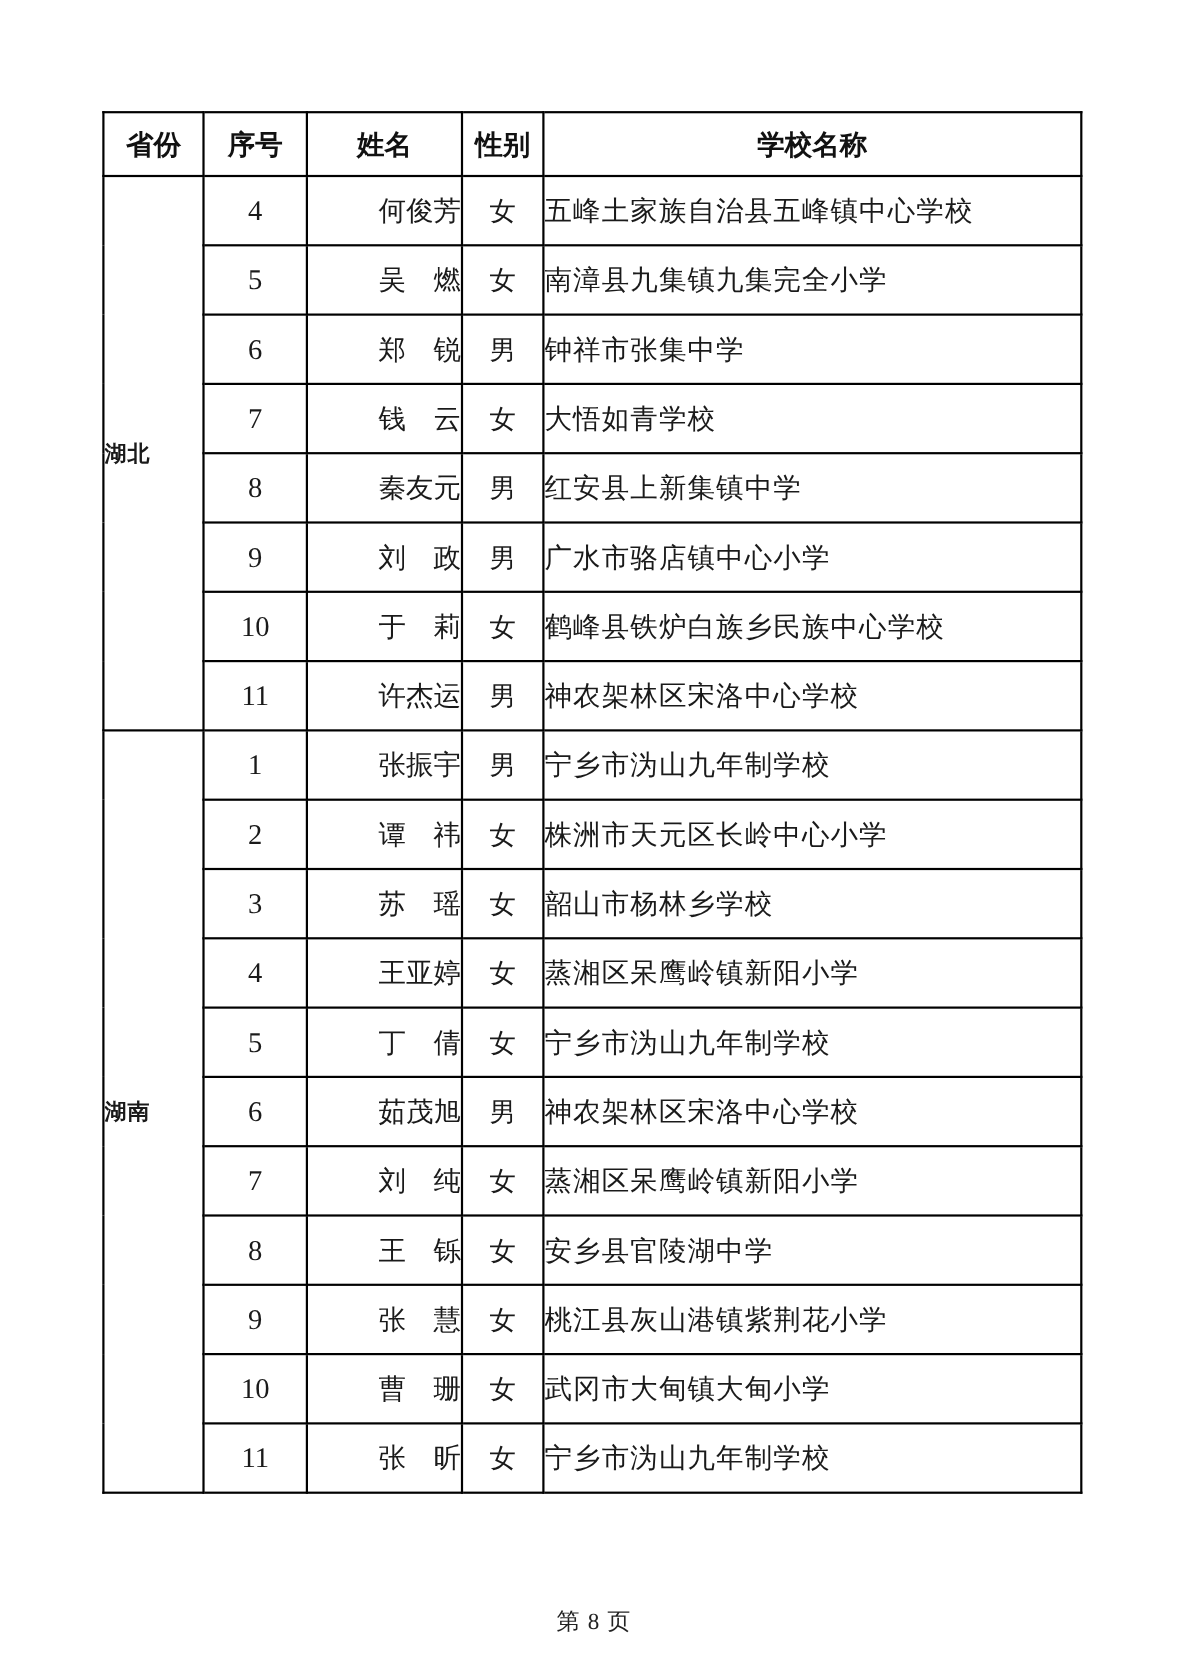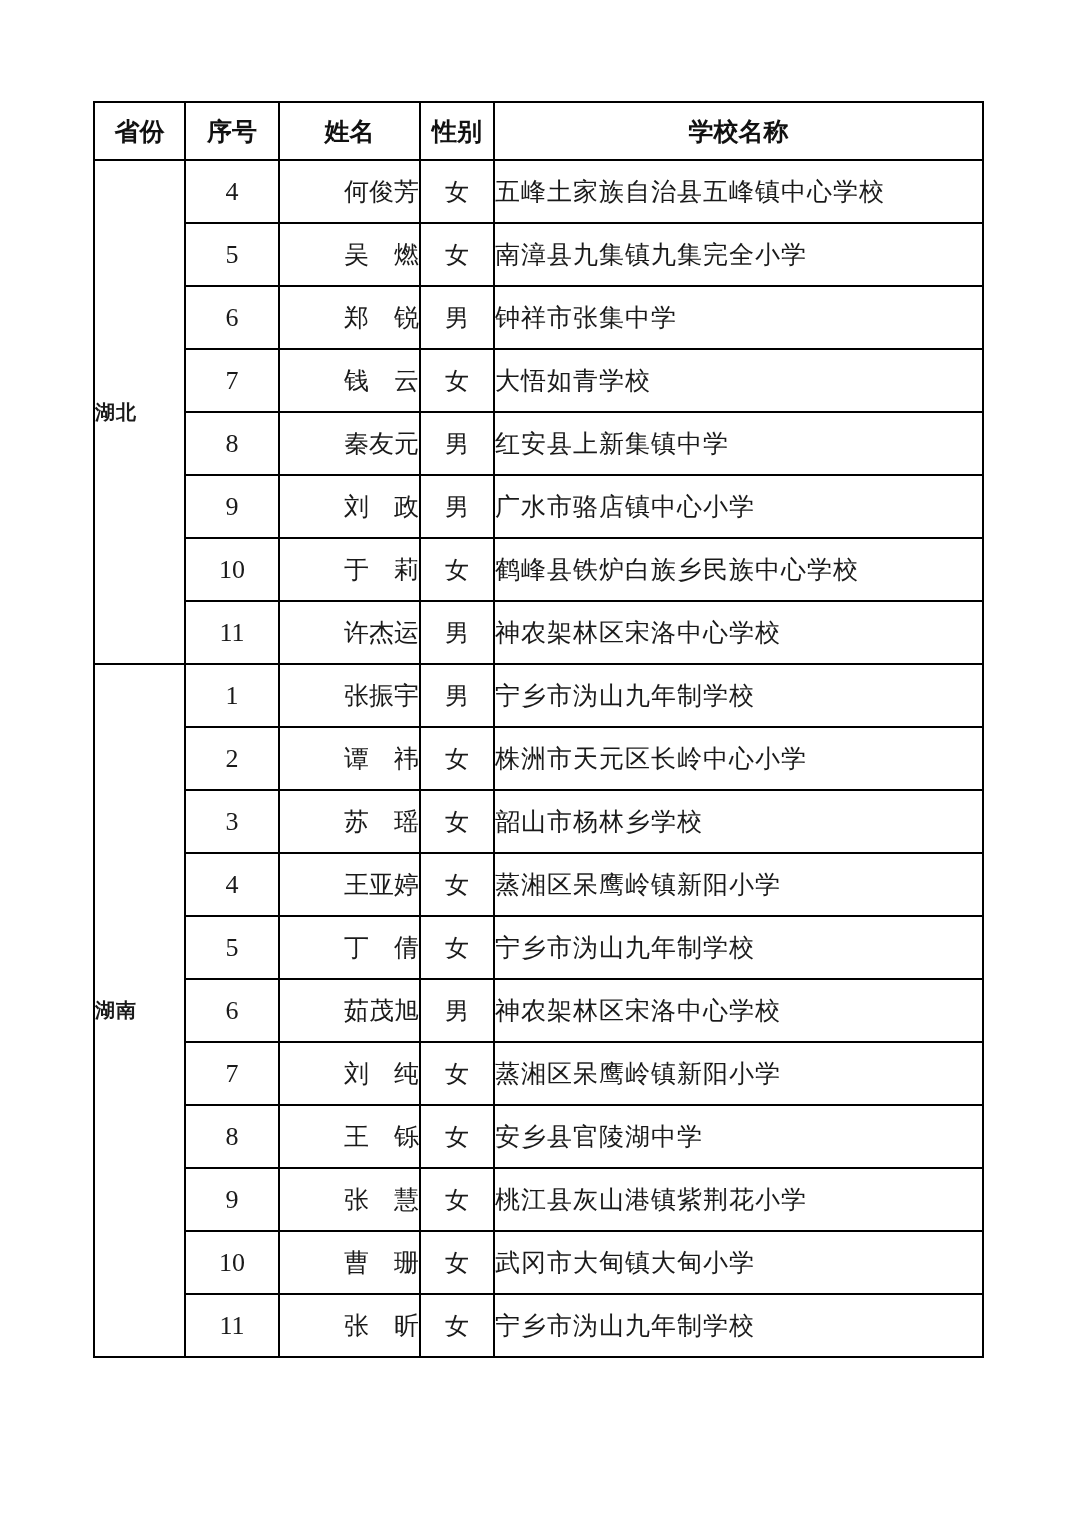--- a/index.html
+++ b/index.html
@@ -217,14 +217,15 @@
         </tr>
         <tr>
           <td class="cell-no">11</td>
           <td class="cell-name">张　昕</td>
           <td class="cell-gender">女</td>
           <td class="cell-school">宁乡市沩山九年制学校</td>
         </tr>
       </tbody>
   </table>
 
+  <div class="footer">第 8 页</div>
 
 </div>
 
 </body></html>

